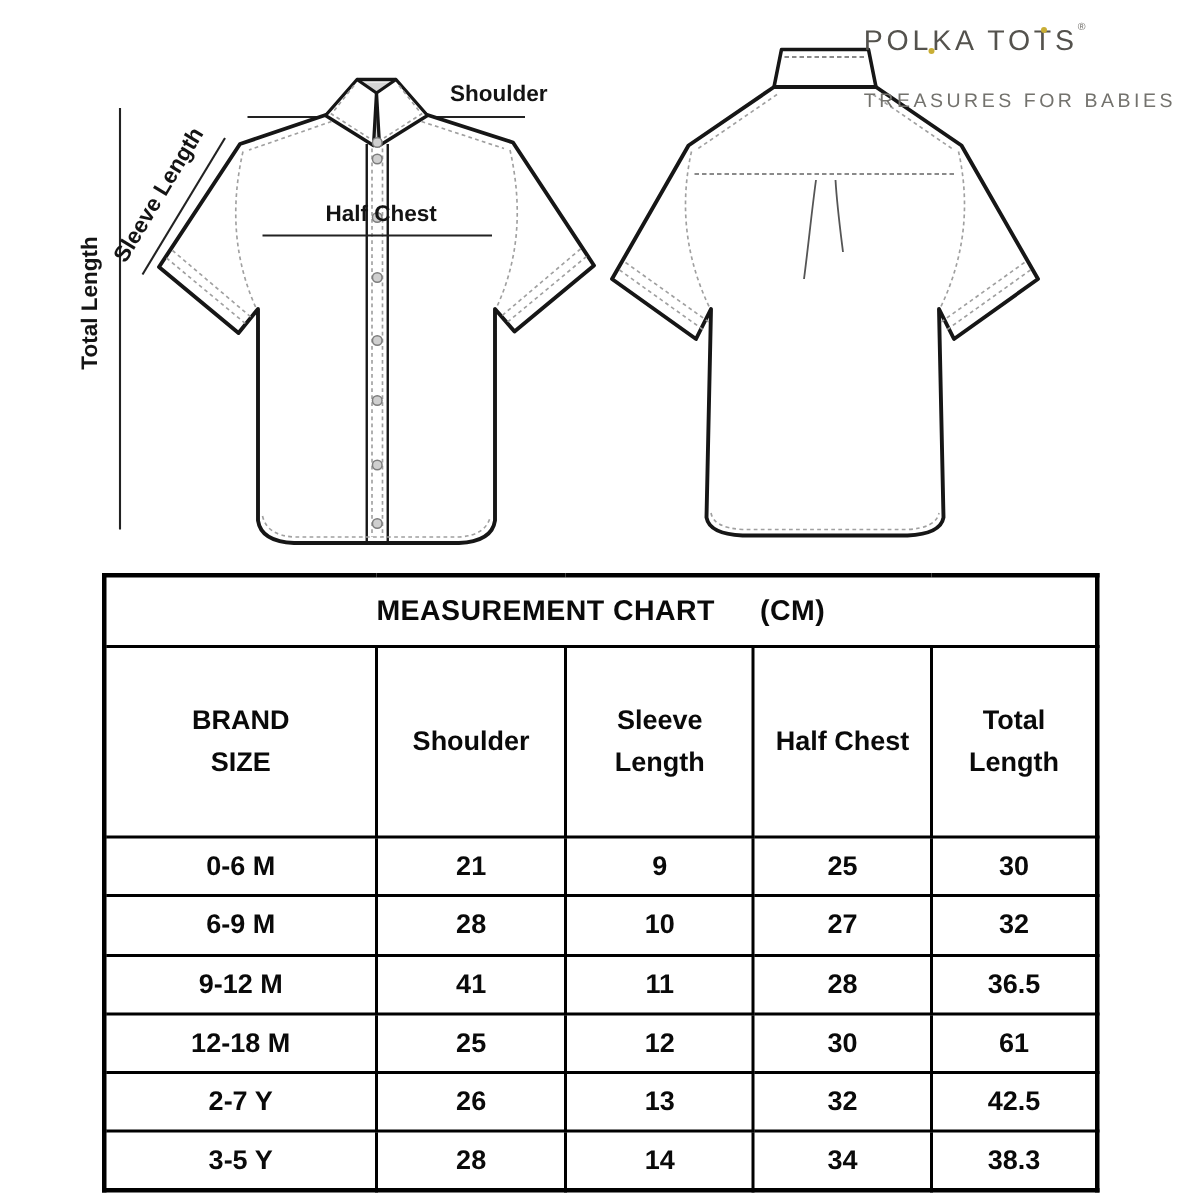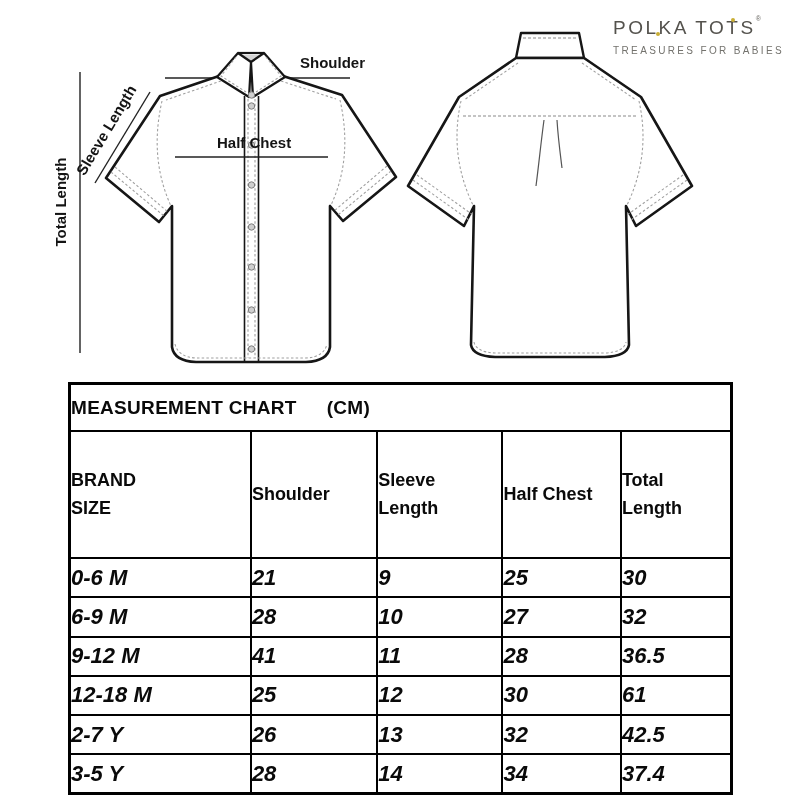--- a/index.html
+++ b/index.html
@@ -17,21 +17,21 @@
   .logo-name {
     position:relative;
     font-size:19px; font-weight:400; letter-spacing:2.5px; color:#54524d;
     white-space:nowrap;
   }
   .logo-reg { font-size:7px; vertical-align:top; position:relative; top:-2px; color:#6a6863; }
   .logo-dot { position:absolute; width:4px; height:4px; border-radius:50%; background:#c9ae35; }
   .logo-dot-1 { left:43px; top:15px; }
   .logo-dot-2 { left:118px; top:1px; }
   .logo-tagline {
-    margin-top:6px; font-size:10px; font-weight:400; letter-spacing:2.35px;
+    margin-top:20px; font-size:13px; font-weight:400; letter-spacing:2.35px;
     color:#73726d; white-space:nowrap;
   }
 
   
   .diagram { position:absolute; left:0; top:0; width:800px; height:380px; }
   .diagram svg { position:absolute; left:0; top:0; }
   .measure-label {
     position:absolute; font-weight:700; font-size:15px; color:#141414;
     white-space:nowrap;
   }
@@ -47,28 +47,28 @@
   }
 
   
   .table-wrap { position:absolute; left:68px; top:382px; width:665px; height:413px; }
   table.size-chart {
     width:100%; height:100%;
     border-collapse:collapse; table-layout:fixed;
     border:3px solid #000;
   }
   table.size-chart td {
-    border:2px solid #000; text-align:left; vertical-align:middle;
+    border:2px solid #000; text-align:center; vertical-align:middle;
     color:#0a0a0a; padding:0;
   }
   tr.title-row td { height:40px; font-size:19px; font-weight:700; letter-spacing:0.3px; }
   .unit-gap { margin-left:30px; }
   tr.header-row td { height:107px; font-size:18px; font-weight:700; line-height:1.55; }
   tr.header-row td span { display:block; }
-  tr.data-row td { height:33px; font-size:22px; font-weight:700;font-style:italic; }
+  tr.data-row td { height:33px; font-size:18px; font-weight:700; }
 </style>
 </head>
 <body>
 
 <div class="page">
 
   <div class="diagram">
     <svg width="800" height="380" viewBox="0 0 800 380">
 
       <g stroke="#222" stroke-width="1.4">
@@ -238,19 +238,19 @@
           <td>26</td>
           <td>13</td>
           <td>32</td>
           <td>42.5</td>
         </tr>
         <tr class="data-row">
           <td>3-5 Y</td>
           <td>28</td>
           <td>14</td>
           <td>34</td>
-          <td>37.4</td>
+          <td>38.3</td>
         </tr>
       </tbody>
     </table>
   </div>
 
 </div>
 
 </body></html>

